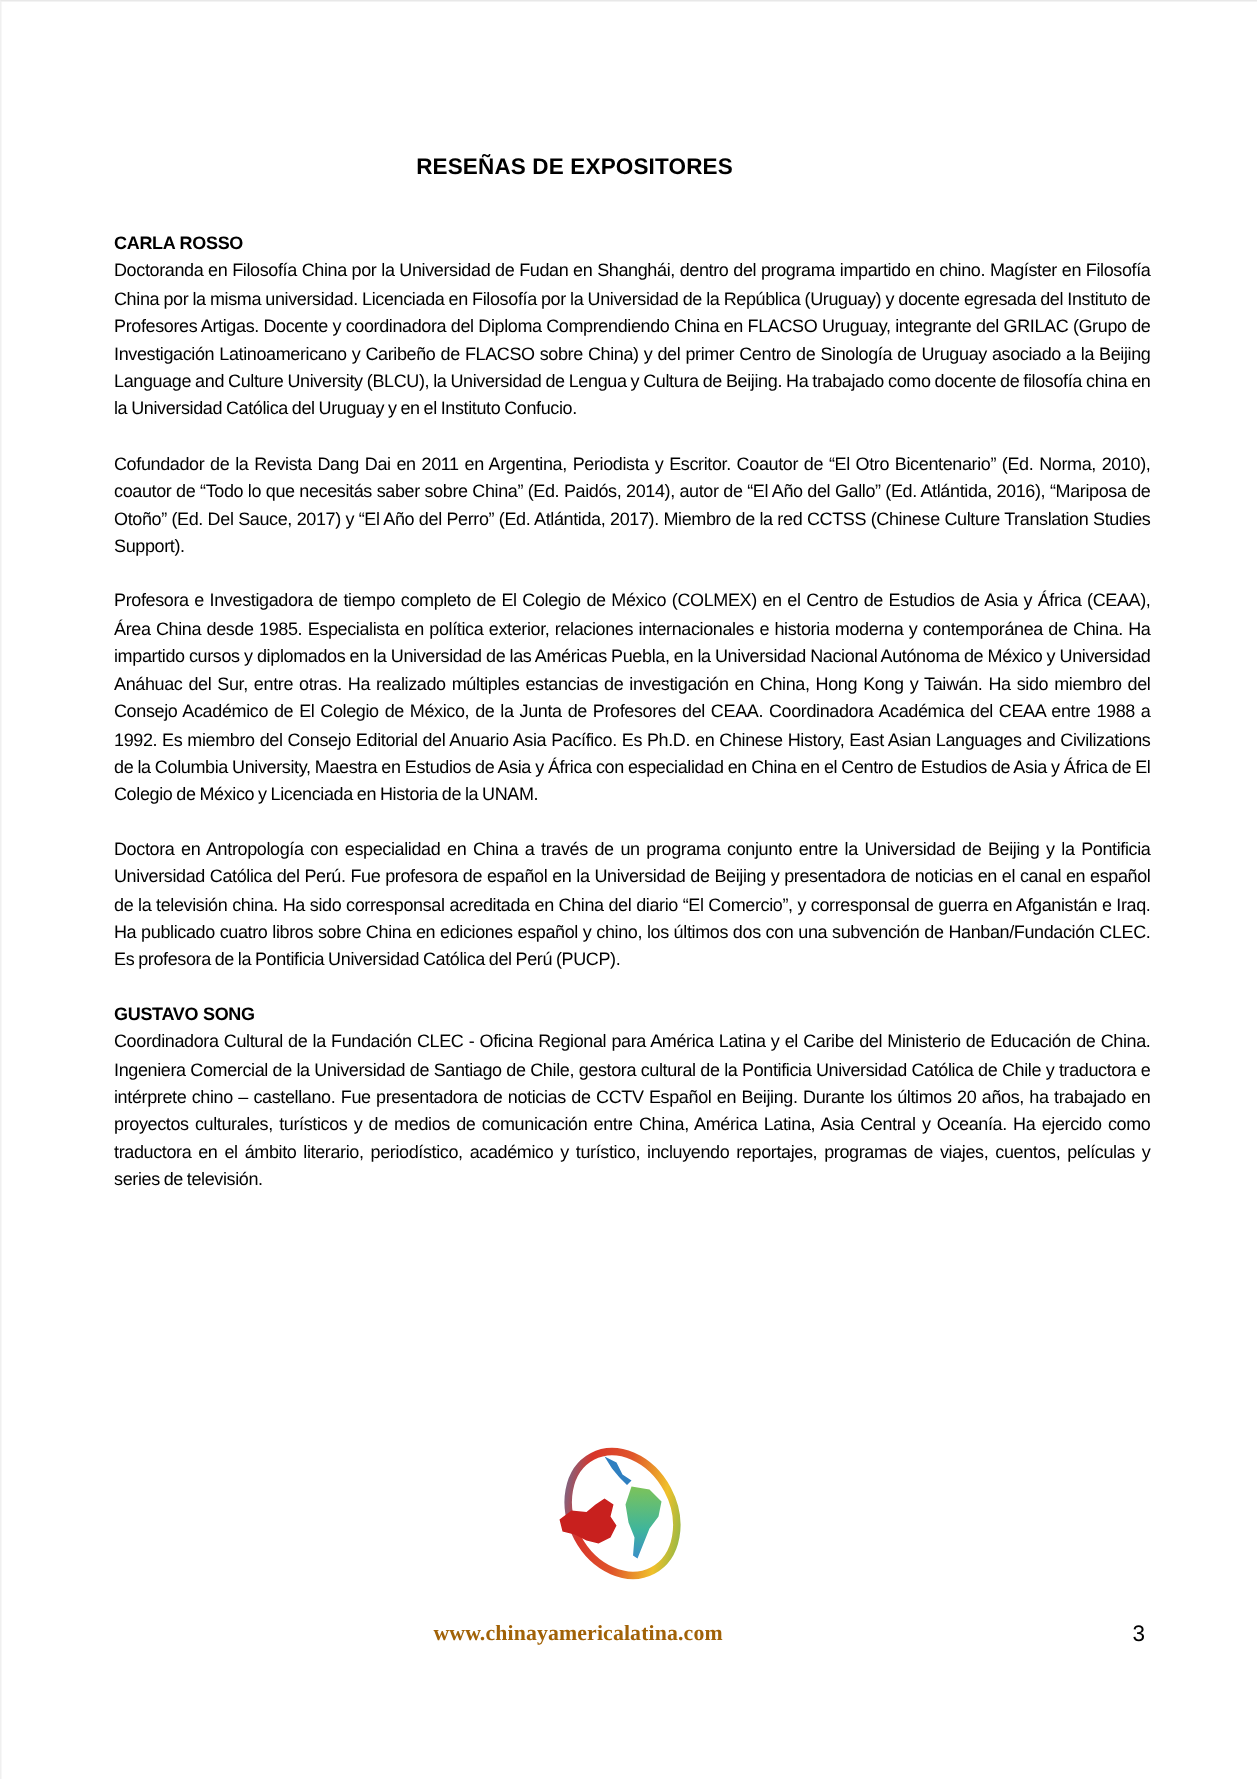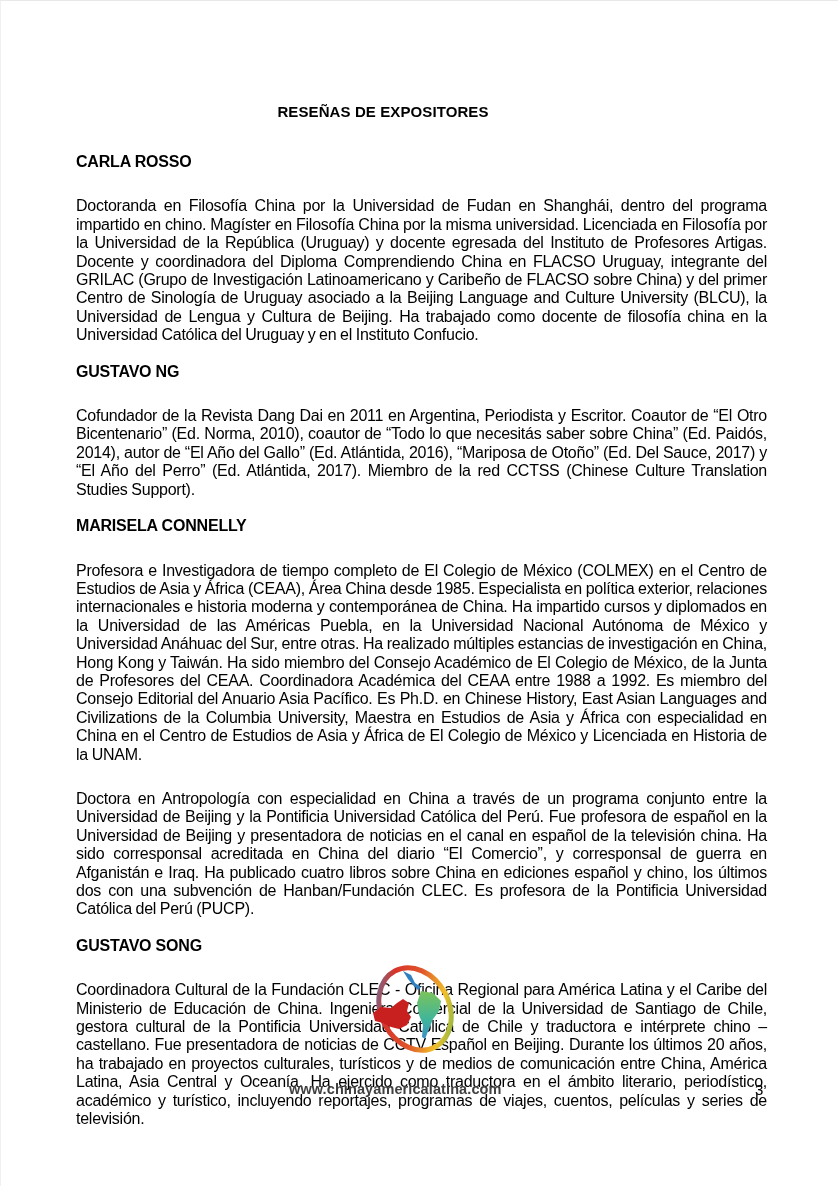--- a/index.html
+++ b/index.html
@@ -12,54 +12,52 @@
     box-sizing: border-box; border-top: 1px solid #e8e8e8; border-left: 1px solid #f0f0f0;
     background: #ffffff;
   }
   .title {
     position: absolute; top: 102px; left: 0; width: 764px; text-align: center;
     font-family: "Liberation Sans", sans-serif; font-weight: bold; font-size: 15px;
     color: #000; letter-spacing: 0.1px;
   }
   .content {
     position: absolute; left: 75px; top: 152px; width: 691px;
-    font-family: "Liberation Sans", sans-serif; font-size: 16px; line-height: 18.4px;
+    font-family: "Liberation Sans", sans-serif; font-size: 12px; line-height: 18.4px;
     color: #000;
   }
   .bio { margin-bottom: 18px; }
   .bio-name { font-weight: bold; display: block; letter-spacing: -0.2px; }
-  .bio-text { display: block; text-align: justify; letter-spacing: -0.25px; word-spacing: -0.5px; margin-top: 26px; }
+  .bio-text { display: block; text-align: justify; letter-spacing: -0.25px; word-spacing: -0.5px; }
   .footer-logo { position: absolute; left: 362px; top: 962px; width: 100px; height: 92px; }
   .footer-url {
     position: absolute; left: 288px; top: 1080px;
-    font-family: Liberation Sans, sans-serif; font-size: 14.5px; font-weight: bold;
-    color: #404040; letter-spacing: 0.1px;
+    font-family: Liberation Serif, serif; font-size: 14.5px; font-weight: bold;
+    color: #a16207; letter-spacing: 0.1px;
   }
   .page-number {
     position: absolute; left: 754px; top: 1080px;
     font-family: "Liberation Sans", sans-serif; font-size: 15px; color: #000;
   }
 </style>
 </head>
 <body>
 
 <div class="page">
   <div class="title">RESEÑAS DE EXPOSITORES</div>
 
   <div class="content">
     <div class="bio">
       <span class="bio-name">CARLA ROSSO</span>
       <span class="bio-text">Doctoranda en Filosofía China por la Universidad de Fudan en Shanghái, dentro del programa impartido en chino. Magíster en Filosofía China por la misma universidad. Licenciada en Filosofía por la Universidad de la República (Uruguay) y docente egresada del Instituto de Profesores Artigas. Docente y coordinadora del Diploma Comprendiendo China en FLACSO Uruguay, integrante del GRILAC (Grupo de Investigación Latinoamericano y Caribeño de FLACSO sobre China) y del primer Centro de Sinología de Uruguay asociado a la Beijing Language and Culture University (BLCU), la Universidad de Lengua y Cultura de Beijing. Ha trabajado como docente de filosofía china en la Universidad Católica del Uruguay y en el Instituto Confucio.</span>
     </div>
     <div class="bio">
-      <span class="bio-name">GUSTAVO NG</span>
       <span class="bio-text">Cofundador de la Revista Dang Dai en 2011 en Argentina, Periodista y Escritor. Coautor de “El Otro Bicentenario” (Ed. Norma, 2010), coautor de “Todo lo que necesitás saber sobre China” (Ed. Paidós, 2014), autor de “El Año del Gallo” (Ed. Atlántida, 2016), “Mariposa de Otoño” (Ed. Del Sauce, 2017) y “El Año del Perro” (Ed. Atlántida, 2017). Miembro de la red CCTSS (Chinese Culture Translation Studies Support).</span>
     </div>
     <div class="bio">
-      <span class="bio-name">MARISELA CONNELLY</span>
       <span class="bio-text">Profesora e Investigadora de tiempo completo de El Colegio de México (COLMEX) en el Centro de Estudios de Asia y África (CEAA),  Área China desde 1985. Especialista en política exterior, relaciones internacionales e historia moderna y contemporánea de China. Ha impartido cursos y diplomados en la Universidad de las Américas Puebla, en la Universidad Nacional Autónoma de México y Universidad Anáhuac del Sur, entre otras. Ha realizado múltiples estancias de investigación en China, Hong Kong y Taiwán. Ha sido miembro del Consejo Académico de El Colegio de México, de la Junta de Profesores del CEAA. Coordinadora Académica del CEAA entre 1988 a 1992. Es miembro del Consejo Editorial del Anuario Asia Pacífico. Es Ph.D. en Chinese History, East Asian Languages and Civilizations de la Columbia University, Maestra en Estudios de Asia y África con especialidad en China en el Centro de Estudios de Asia y África de El Colegio de México y Licenciada en Historia de la UNAM.</span>
     </div>
     <div class="bio">
       <span class="bio-text">Doctora en Antropología con especialidad en China a través de un programa conjunto entre la Universidad de Beijing y la Pontificia Universidad Católica del Perú. Fue profesora de español en la Universidad de Beijing y presentadora de noticias en el canal en español de la televisión china. Ha sido corresponsal acreditada en China del diario “El Comercio”, y corresponsal de guerra en Afganistán e Iraq. Ha publicado cuatro libros sobre China en ediciones español y chino, los últimos dos con una subvención de Hanban/Fundación CLEC. Es profesora de la Pontificia Universidad Católica del Perú (PUCP).</span>
     </div>
     <div class="bio">
       <span class="bio-name">GUSTAVO SONG</span>
       <span class="bio-text">Coordinadora Cultural de la Fundación CLEC - Oficina Regional para América Latina y el Caribe del Ministerio de Educación de China. Ingeniera Comercial de la Universidad de Santiago de Chile, gestora cultural de la Pontificia Universidad Católica de Chile y traductora e intérprete chino – castellano. Fue presentadora de noticias de CCTV Español en Beijing. Durante los últimos 20 años, ha trabajado en proyectos culturales, turísticos y de medios de comunicación entre China, América Latina, Asia Central y Oceanía. Ha ejercido como traductora en el ámbito literario, periodístico, académico y turístico, incluyendo reportajes, programas de viajes, cuentos, películas y series de televisión.</span>
     </div>
   </div>

